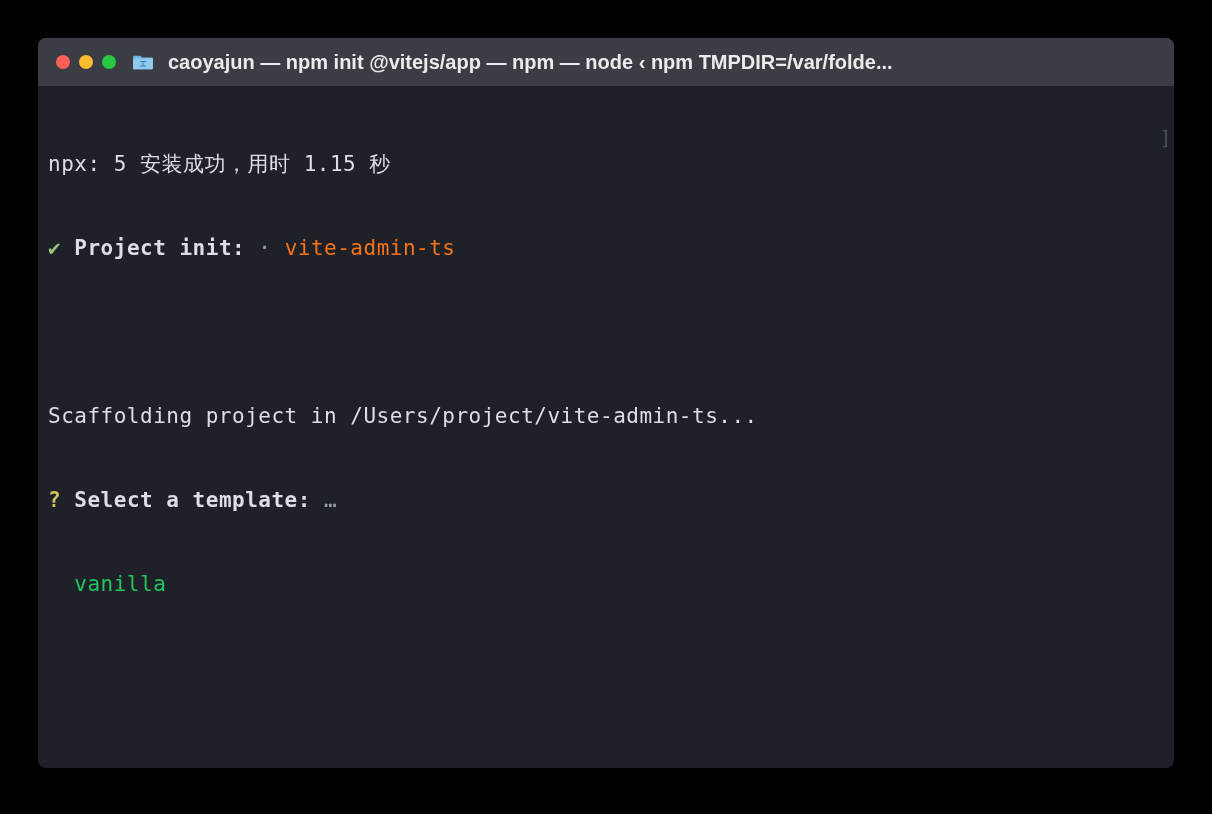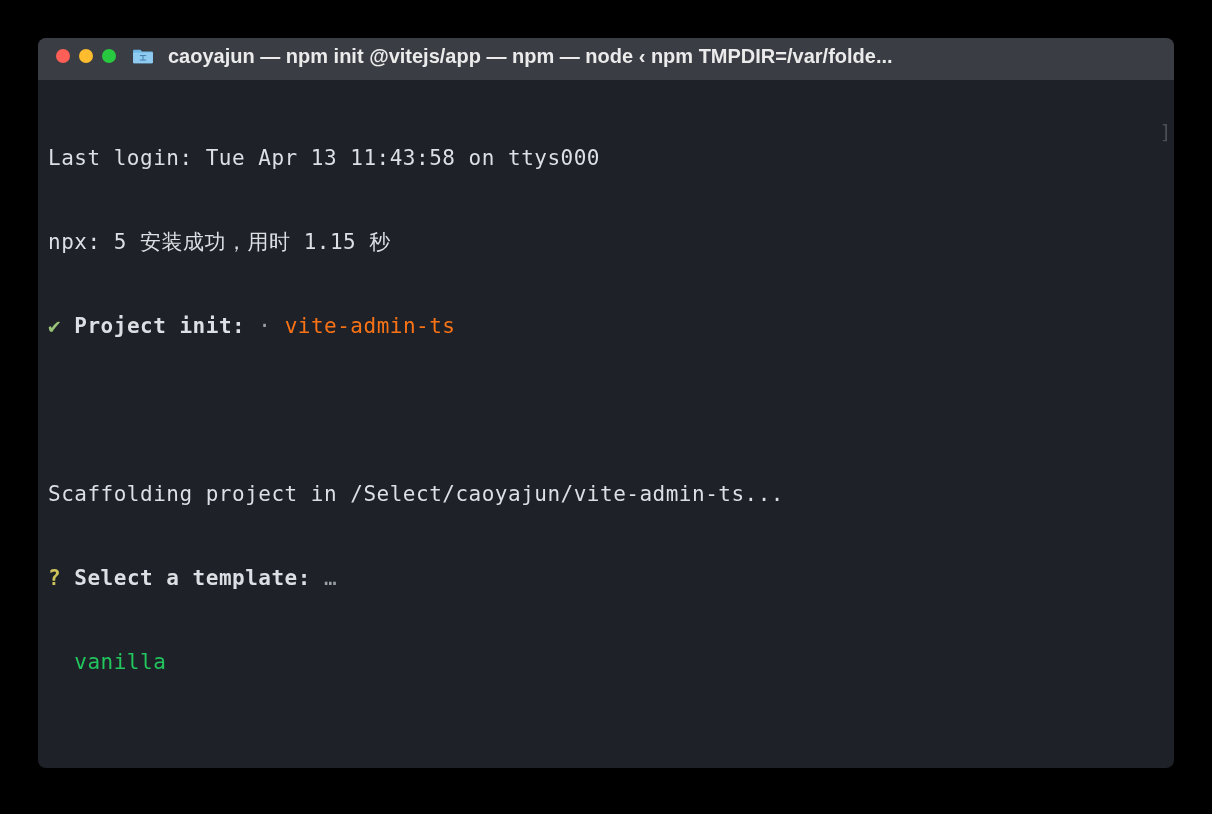--- a/index.html
+++ b/index.html
@@ -94,22 +94,21 @@
       <svg viewBox="0 0 24 20">
         <path d="M2 3 h7 l2 2 h11 a1 1 0 0 1 1 1 v11 a1 1 0 0 1 -1 1 h-20 a1 1 0 0 1 -1 -1 v-13 a1 1 0 0 1 1 -1 z" fill="#6fb8e6"></path>
         <rect x="1" y="6" width="22" height="12" rx="1" fill="#8fcaf0"></rect>
         <path d="M8.5 9.5 h7 M12 9.5 v5 M8.5 14.5 h7" stroke="#3a7ba8" stroke-width="1" fill="none"></path>
       </svg>
     </span>
     <div class="title-text">caoyajun — npm init @vitejs/app — npm — node ‹ npm TMPDIR=/var/folde...</div>
   </div>
 
   <div class="content">
-    <div class="line white">Last login: Tue Apr 13 11:43:58 on ttys000</div>
     <div class="line white">npx: 5 安装成功，用时 1.15 秒</div>
     <div class="line"><span class="check">✔</span> <span class="bold white">Project init:</span> <span class="dim">·</span> <span class="green">vite-admin-ts</span></div>
     <div class="line"> </div>
-    <div class="line white">Scaffolding project in /Select/caoyajun/vite-admin-ts...</div>
+    <div class="line white">Scaffolding project in /Users/project/vite-admin-ts...</div>
     <div class="line"><span class="qmark">?</span> <span class="bold white">Select a template:</span> <span class="dim">…</span></div>
     <div id="options"><div class="line"><span>  </span><span class="yellow">vanilla</span></div><div class="line"></div></div>
     <span class="scroll-edge">]</span>
   </div>
 </div>
 
 </body></html>

